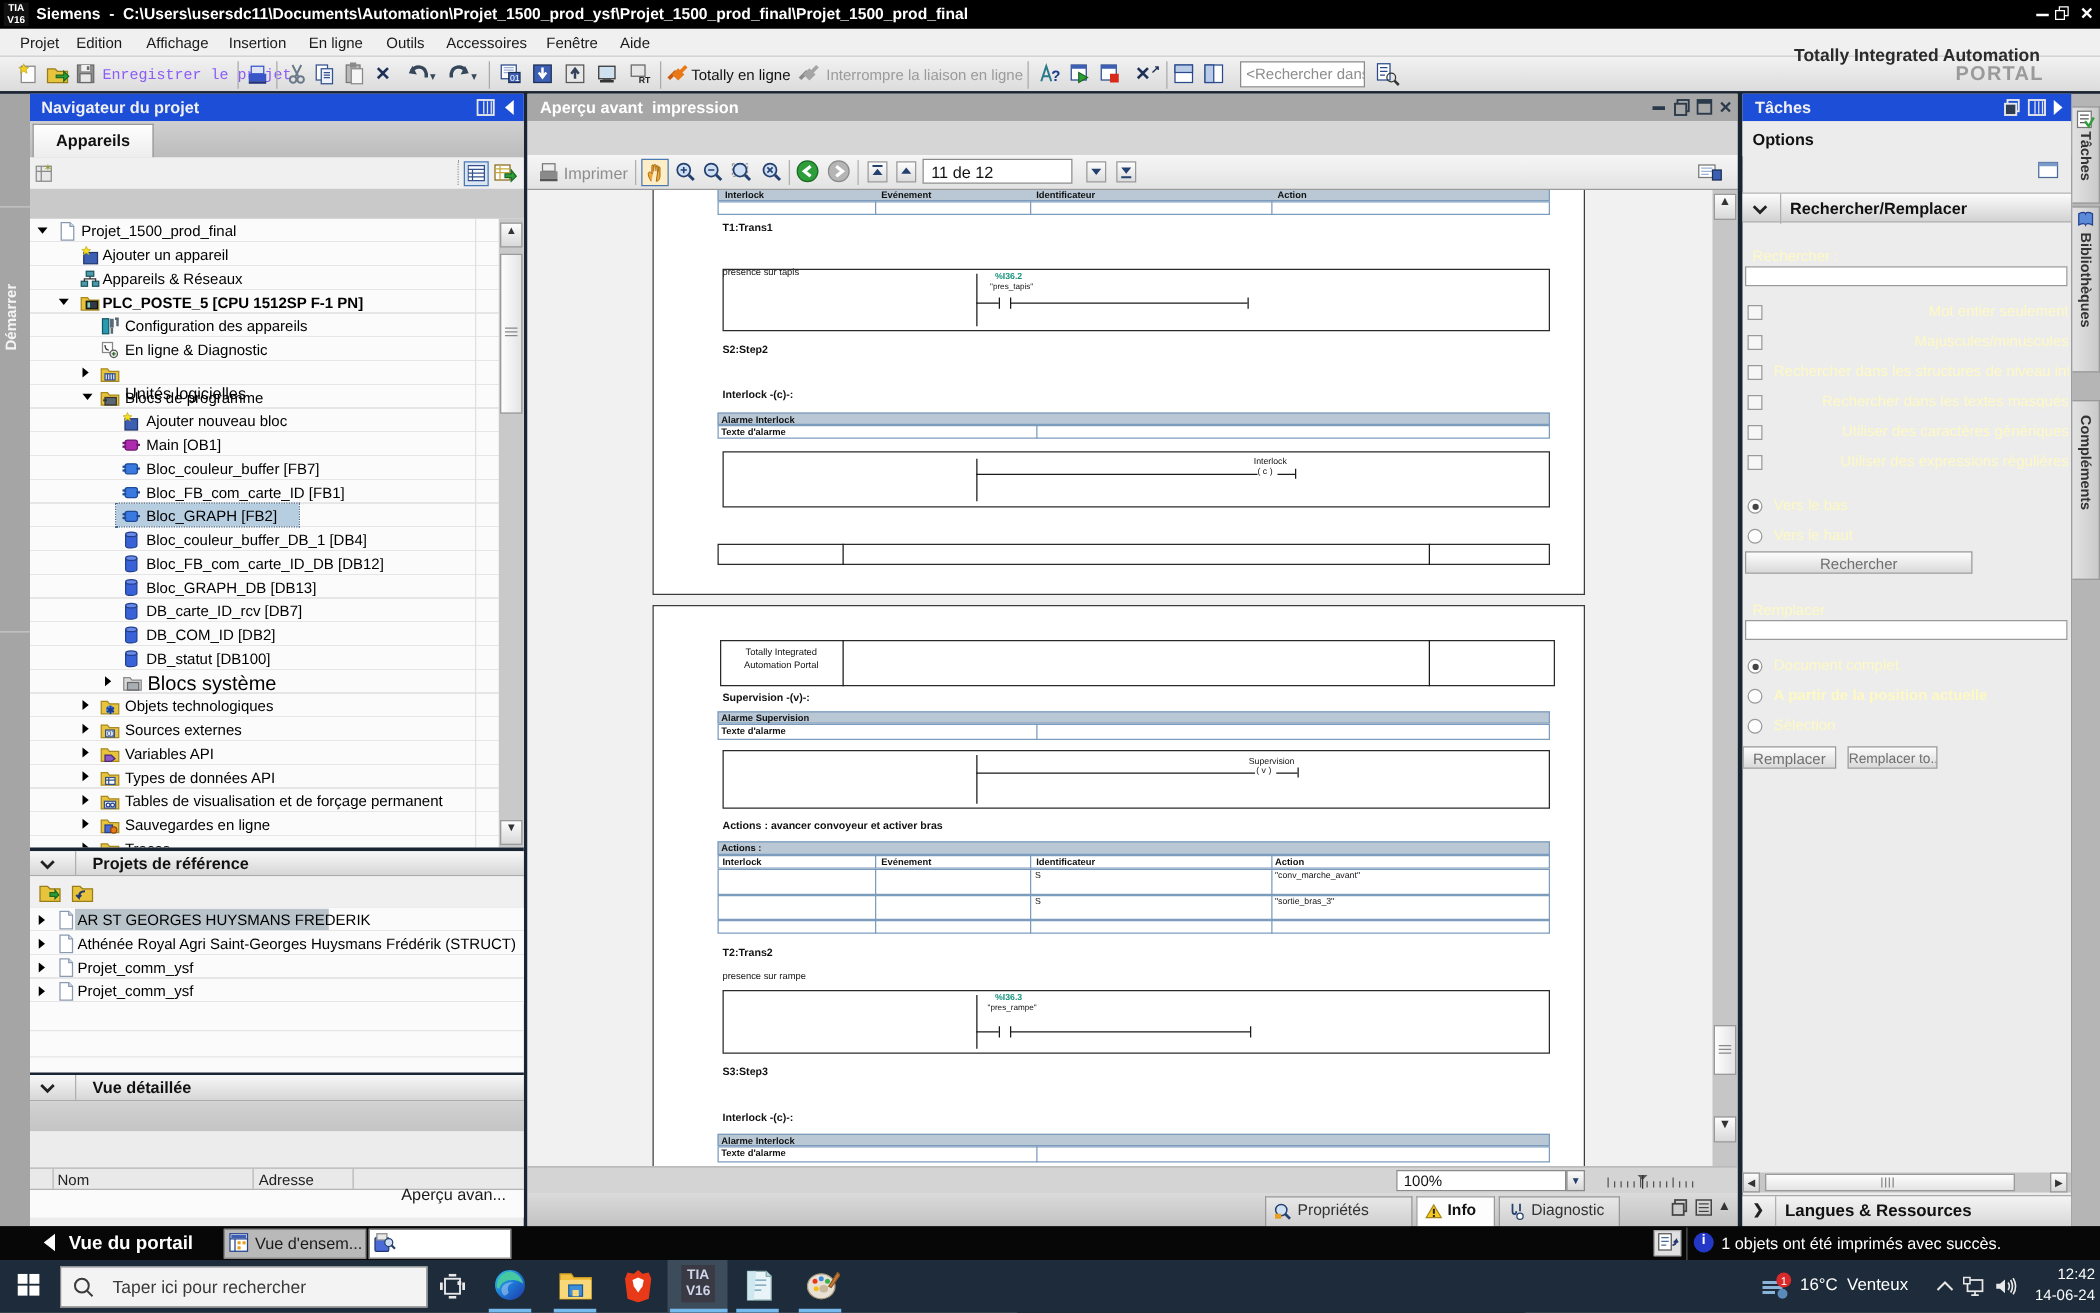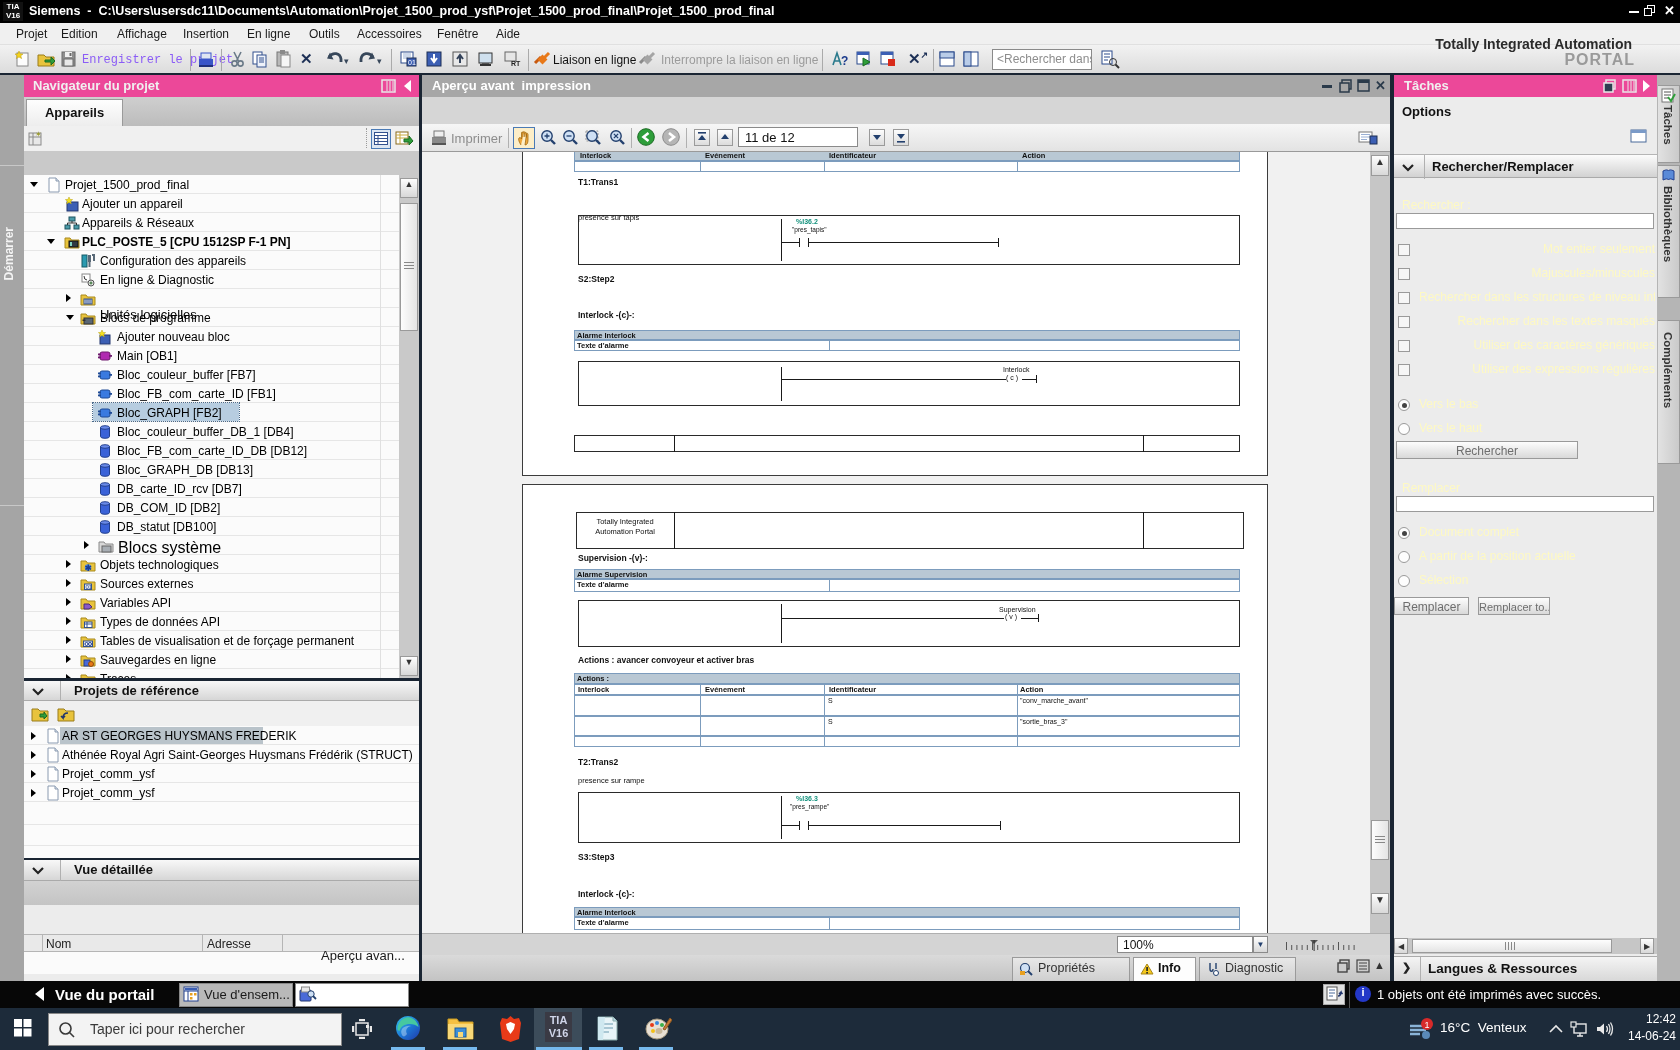--- a/index.html
+++ b/index.html
@@ -7,21 +7,21 @@
 #app { position:absolute; left:0; top:0; width:1680px; height:1050px; background:#1a2533; }
 .abs { position:absolute; }
 
 #titlebar { left:0; top:0; width:1680px; height:23px; background:#000; color:#fff; }
 #menubar { left:0; top:23px; width:1680px; height:22px; background:#f0f0f0; border-bottom:1px solid #e0e0e0; }
 .menu { position:absolute; top:4px; font-size:12px; color:#1a1a1a; }
 #toolbar { left:0; top:45px; width:1680px; height:30px; background:linear-gradient(#f2f2f2,#dcdcdc); border-bottom:2px solid #1a2533; }
 #toolbaricons { left:0; top:0; width:1680px; height:1050px; }
 .tsep { position:absolute; top:49px; width:1px; height:22px; background:#aaa; }
 
-.phdr-navy { background:#ec4899; color:#f0f0f0; font-weight:bold; font-size:13px; }
+.phdr-navy { background:#1d4ed8; color:#f0f0f0; font-weight:bold; font-size:13px; }
 .phdr-gray { background:#a7a7a7; color:#fff; font-weight:bold; font-size:13px; }
 #leftstrip { left:0; top:75px; width:24px; height:906px; background:#a5a5a5; }
 #leftpanel, #centerpanel, #rightpanel, #righttabs { left:0; top:0; width:1680px; height:1050px; pointer-events:none; }
 .arr-d { position:absolute; width:0; height:0; border-left:4px solid transparent; border-right:4px solid transparent; border-top:5px solid #000; top:7px; }
 .arr-r { position:absolute; width:0; height:0; border-top:4px solid transparent; border-bottom:4px solid transparent; border-left:5px solid #000; top:5px; }
 .dline { position:absolute; background:#1a1a1a; }
 .dtxt-b { position:absolute; font-weight:bold; color:#111; white-space:nowrap; }
 .dtxt { position:absolute; color:#111; white-space:nowrap; }
 .dhdr { position:absolute; background:#b9c8d4; border:1px solid #7c9cbd; }
 .dcell { position:absolute; background:#fff; border:1px solid #7c9cbd; }
@@ -131,21 +131,21 @@
     <svg class="abs" style="left:503px;top:49px;" width="20" height="20">
         <rect x="2" y="3" width="11" height="9" fill="#e6e6e6" stroke="#666"></rect>
         <text x="8" y="17" font-size="7" font-weight="bold" fill="#222">RT</text>
       </svg>
     <div class="tsep" style="left:528px;"></div>
     <svg class="abs" style="left:533px;top:49px;" width="20" height="20">
         <path d="M2 14 L8 8" stroke="#c85a10" stroke-width="3"></path>
         <path d="M10 10 L16 4" stroke="#e87818" stroke-width="3"></path>
         <rect x="6" y="7" width="7" height="7" fill="#e87818" transform="rotate(45 9.5 10.5)"></rect>
       </svg>
-    <div class="abs" style="left:553px;top:53px;font-size:12px;color:#111;">Liaison en ligne</div>
+    <div class="abs" style="left:553px;top:53px;font-size:12px;color:#111;">Totally en ligne</div>
     <svg class="abs" style="left:638px;top:49px;" width="20" height="20">
         <path d="M2 14 L8 8" stroke="#8a8a8a" stroke-width="3"></path>
         <path d="M10 10 L16 4" stroke="#a5a5a5" stroke-width="3"></path>
         <rect x="6" y="7" width="7" height="7" fill="#a5a5a5" transform="rotate(45 9.5 10.5)"></rect>
       </svg>
     <div class="abs" style="left:661px;top:53px;font-size:12px;color:#9b9b9b;">Interrompre la liaison en ligne</div>
     <div class="tsep" style="left:822px;"></div>
     <svg class="abs" style="left:829px;top:49px;" width="22" height="20">
         <path d="M4 16 L8 4 L12 16 M5.5 12 h5" stroke="#2a7a8c" stroke-width="1.6" fill="none"></path>
         <text x="12" y="16" font-size="12" font-weight="bold" fill="#1a3a8c">?</text>
@@ -768,21 +768,21 @@
    <div class="glbl" style="left:1419px;top:397px;">Vers le bas</div>
    <div class="rad" style="left:1398px;top:423px;"></div>
    <div class="glbl" style="left:1419px;top:421px;">Vers le haut</div>
    <div class="btn" style="left:1396px;top:441px;width:182px;height:18px;padding-top:2px;">Rechercher</div>
    <div class="glbl" style="left:1402px;top:481px;">Remplacer</div>
    <div class="inp" style="left:1396px;top:496px;width:258px;height:16px;"></div>
    <div class="rad" style="left:1398px;top:527px;"></div>
    <div class="abs" style="left:1401.5px;top:530.5px;width:5px;height:5px;border-radius:50%;background:#444;"></div>
    <div class="glbl" style="left:1419px;top:525px;">Document complet</div>
    <div class="rad" style="left:1398px;top:551px;"></div>
-   <div class="glbl" style="left:1419px;top:549px;">A partir de la position actuelle</div>
+   <div class="glbl" style="left:1419px;top:549px;font-weight:bold;">A partir de la position actuelle</div>
    <div class="rad" style="left:1398px;top:575px;"></div>
    <div class="glbl" style="left:1419px;top:573px;">Sélection</div>
    <div class="btn" style="left:1394px;top:597px;width:75px;height:18px;padding-top:2px;">Remplacer</div>
    <div class="btn" style="left:1478px;top:597px;width:72px;height:18px;padding-top:3px;font-size:11px;white-space:nowrap;overflow:hidden;">Remplacer to...</div>
    <div class="abs" style="left:1394px;top:938px;width:263px;height:16px;background:#c6c6c6;"></div>
    <div class="abs" style="left:1394px;top:938px;width:14px;height:16px;background:linear-gradient(#fdfdfd,#d8d8d8);border:1px solid #9a9a9a;font-size:8px;color:#333;text-align:center;padding-top:3px;">◀</div>
    <div class="abs" style="left:1412px;top:939px;width:200px;height:14px;background:linear-gradient(#fdfdfd,#e4e4e4);border:1px solid #9a9a9a;"></div>
    <div class="abs" style="left:1508px;top:942px;width:1px;height:8px;background:#888;box-shadow:3px 0 #888,6px 0 #888,-3px 0 #888;"></div>
    <div class="abs" style="left:1640px;top:938px;width:14px;height:16px;background:linear-gradient(#fdfdfd,#d8d8d8);border:1px solid #9a9a9a;font-size:8px;color:#333;text-align:center;padding-top:3px;">▶</div>
    <div class="abs" style="left:1394px;top:956px;width:263px;height:25px;background:linear-gradient(#f4f4f4,#d8d8d8);border-top:1px solid #aaa;">

